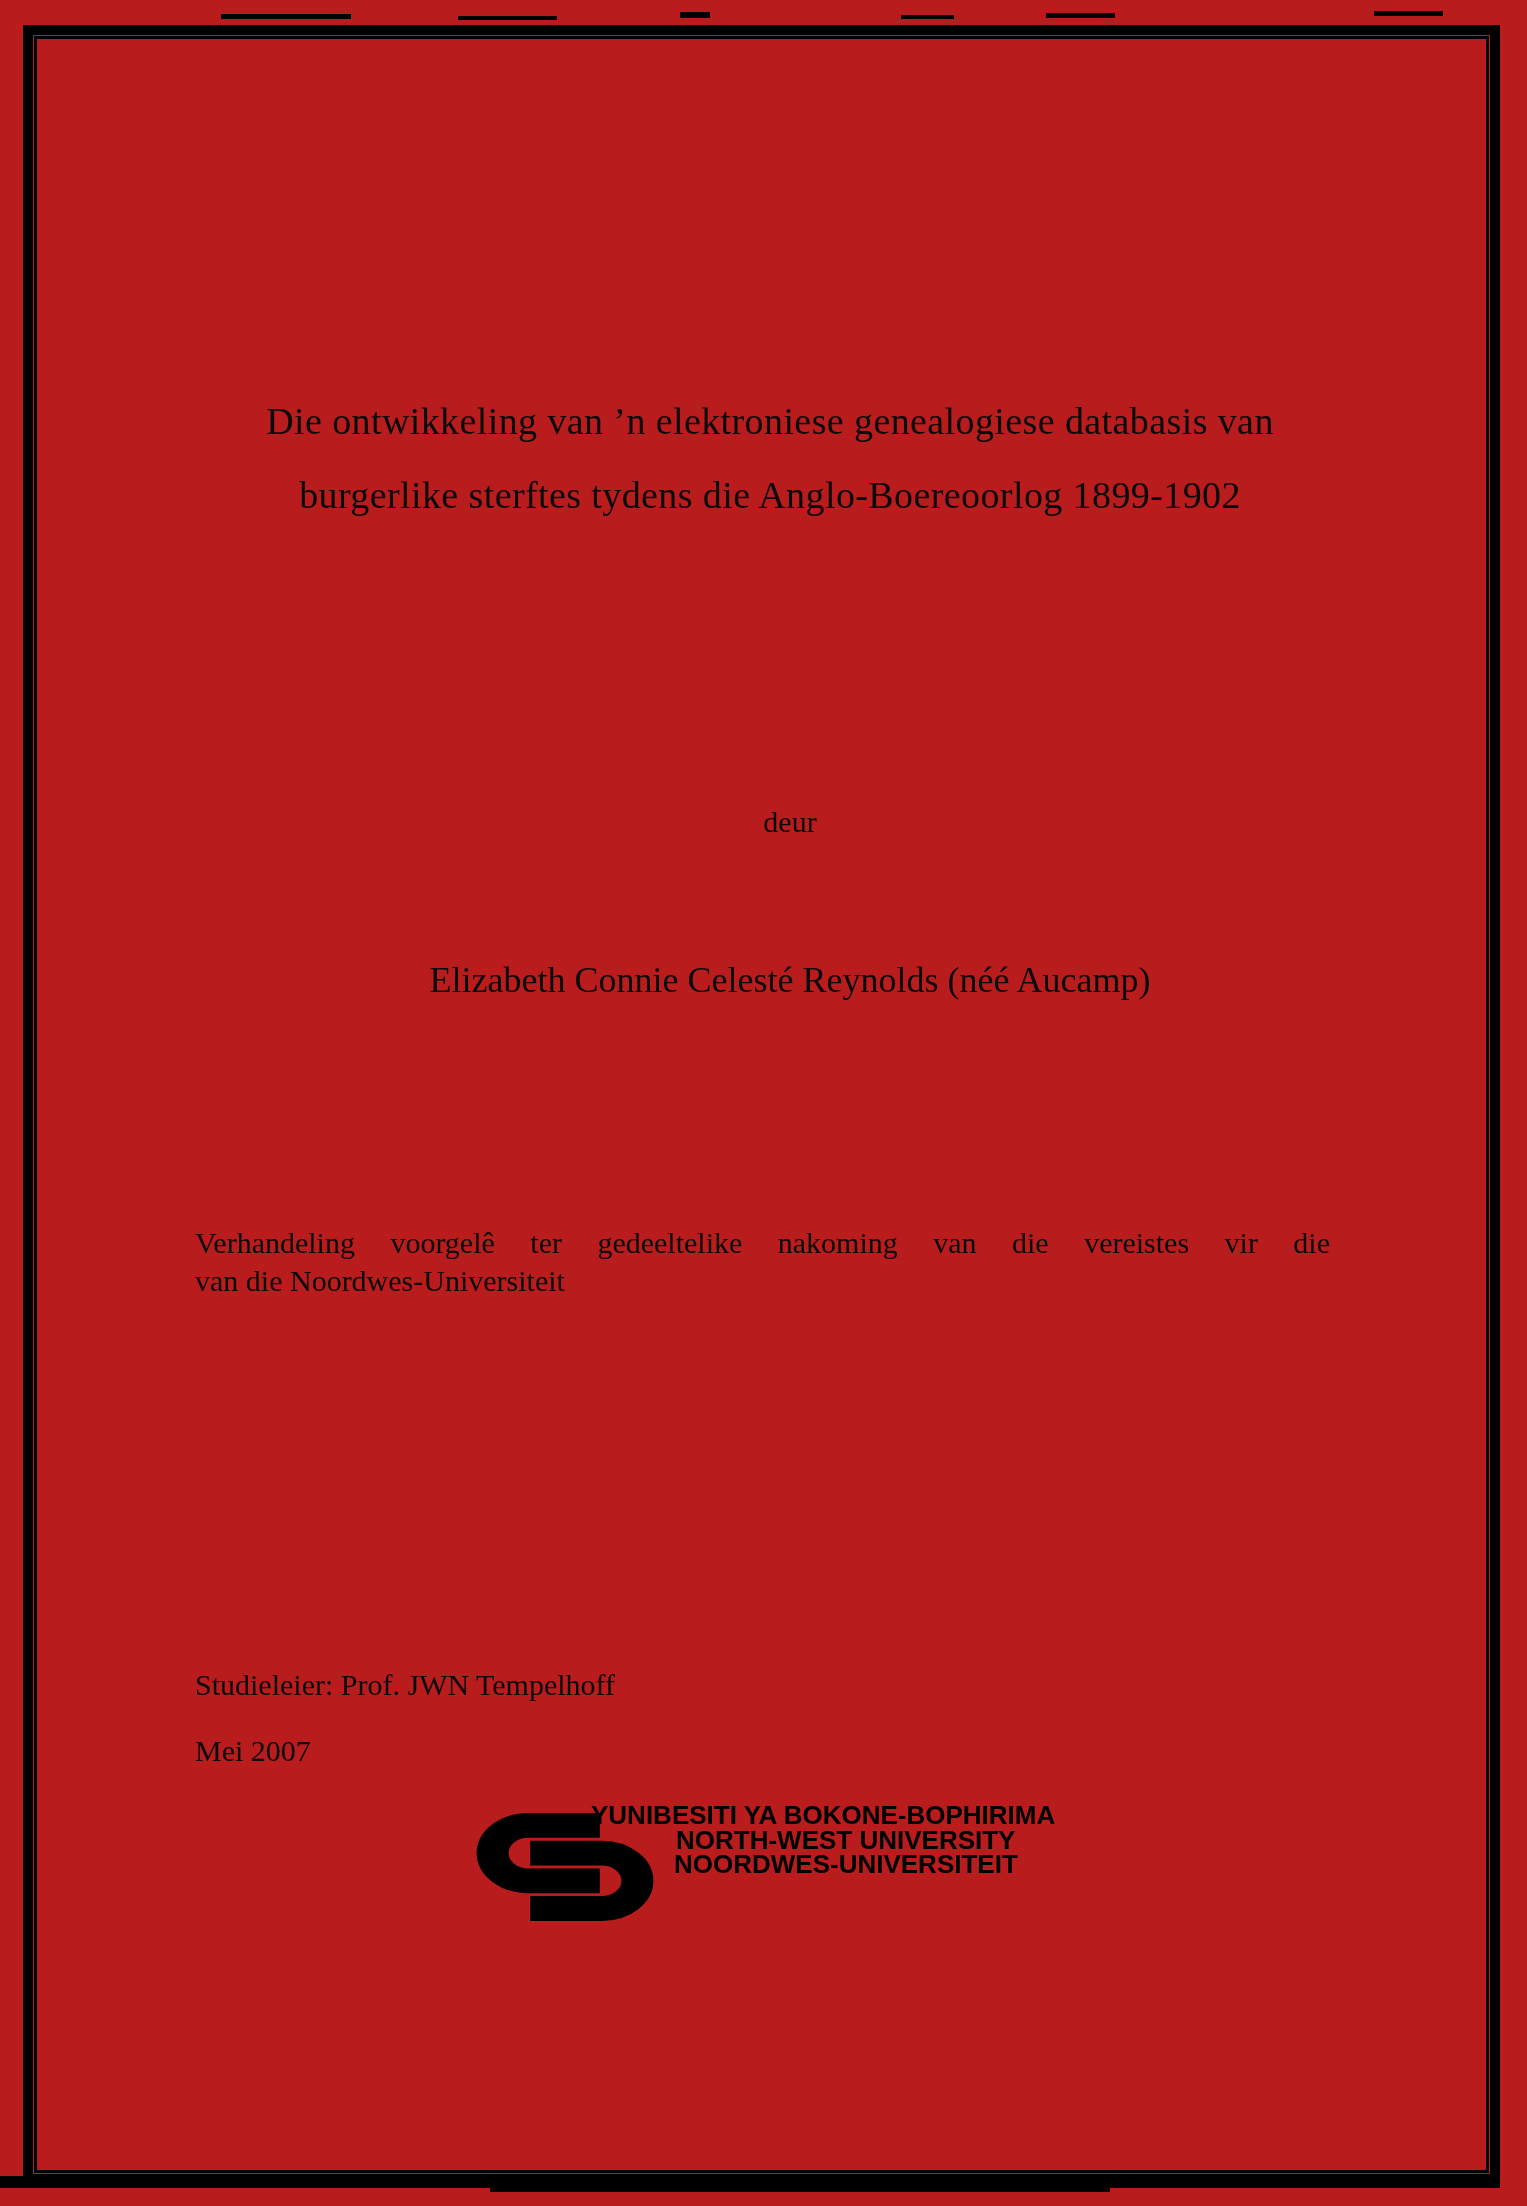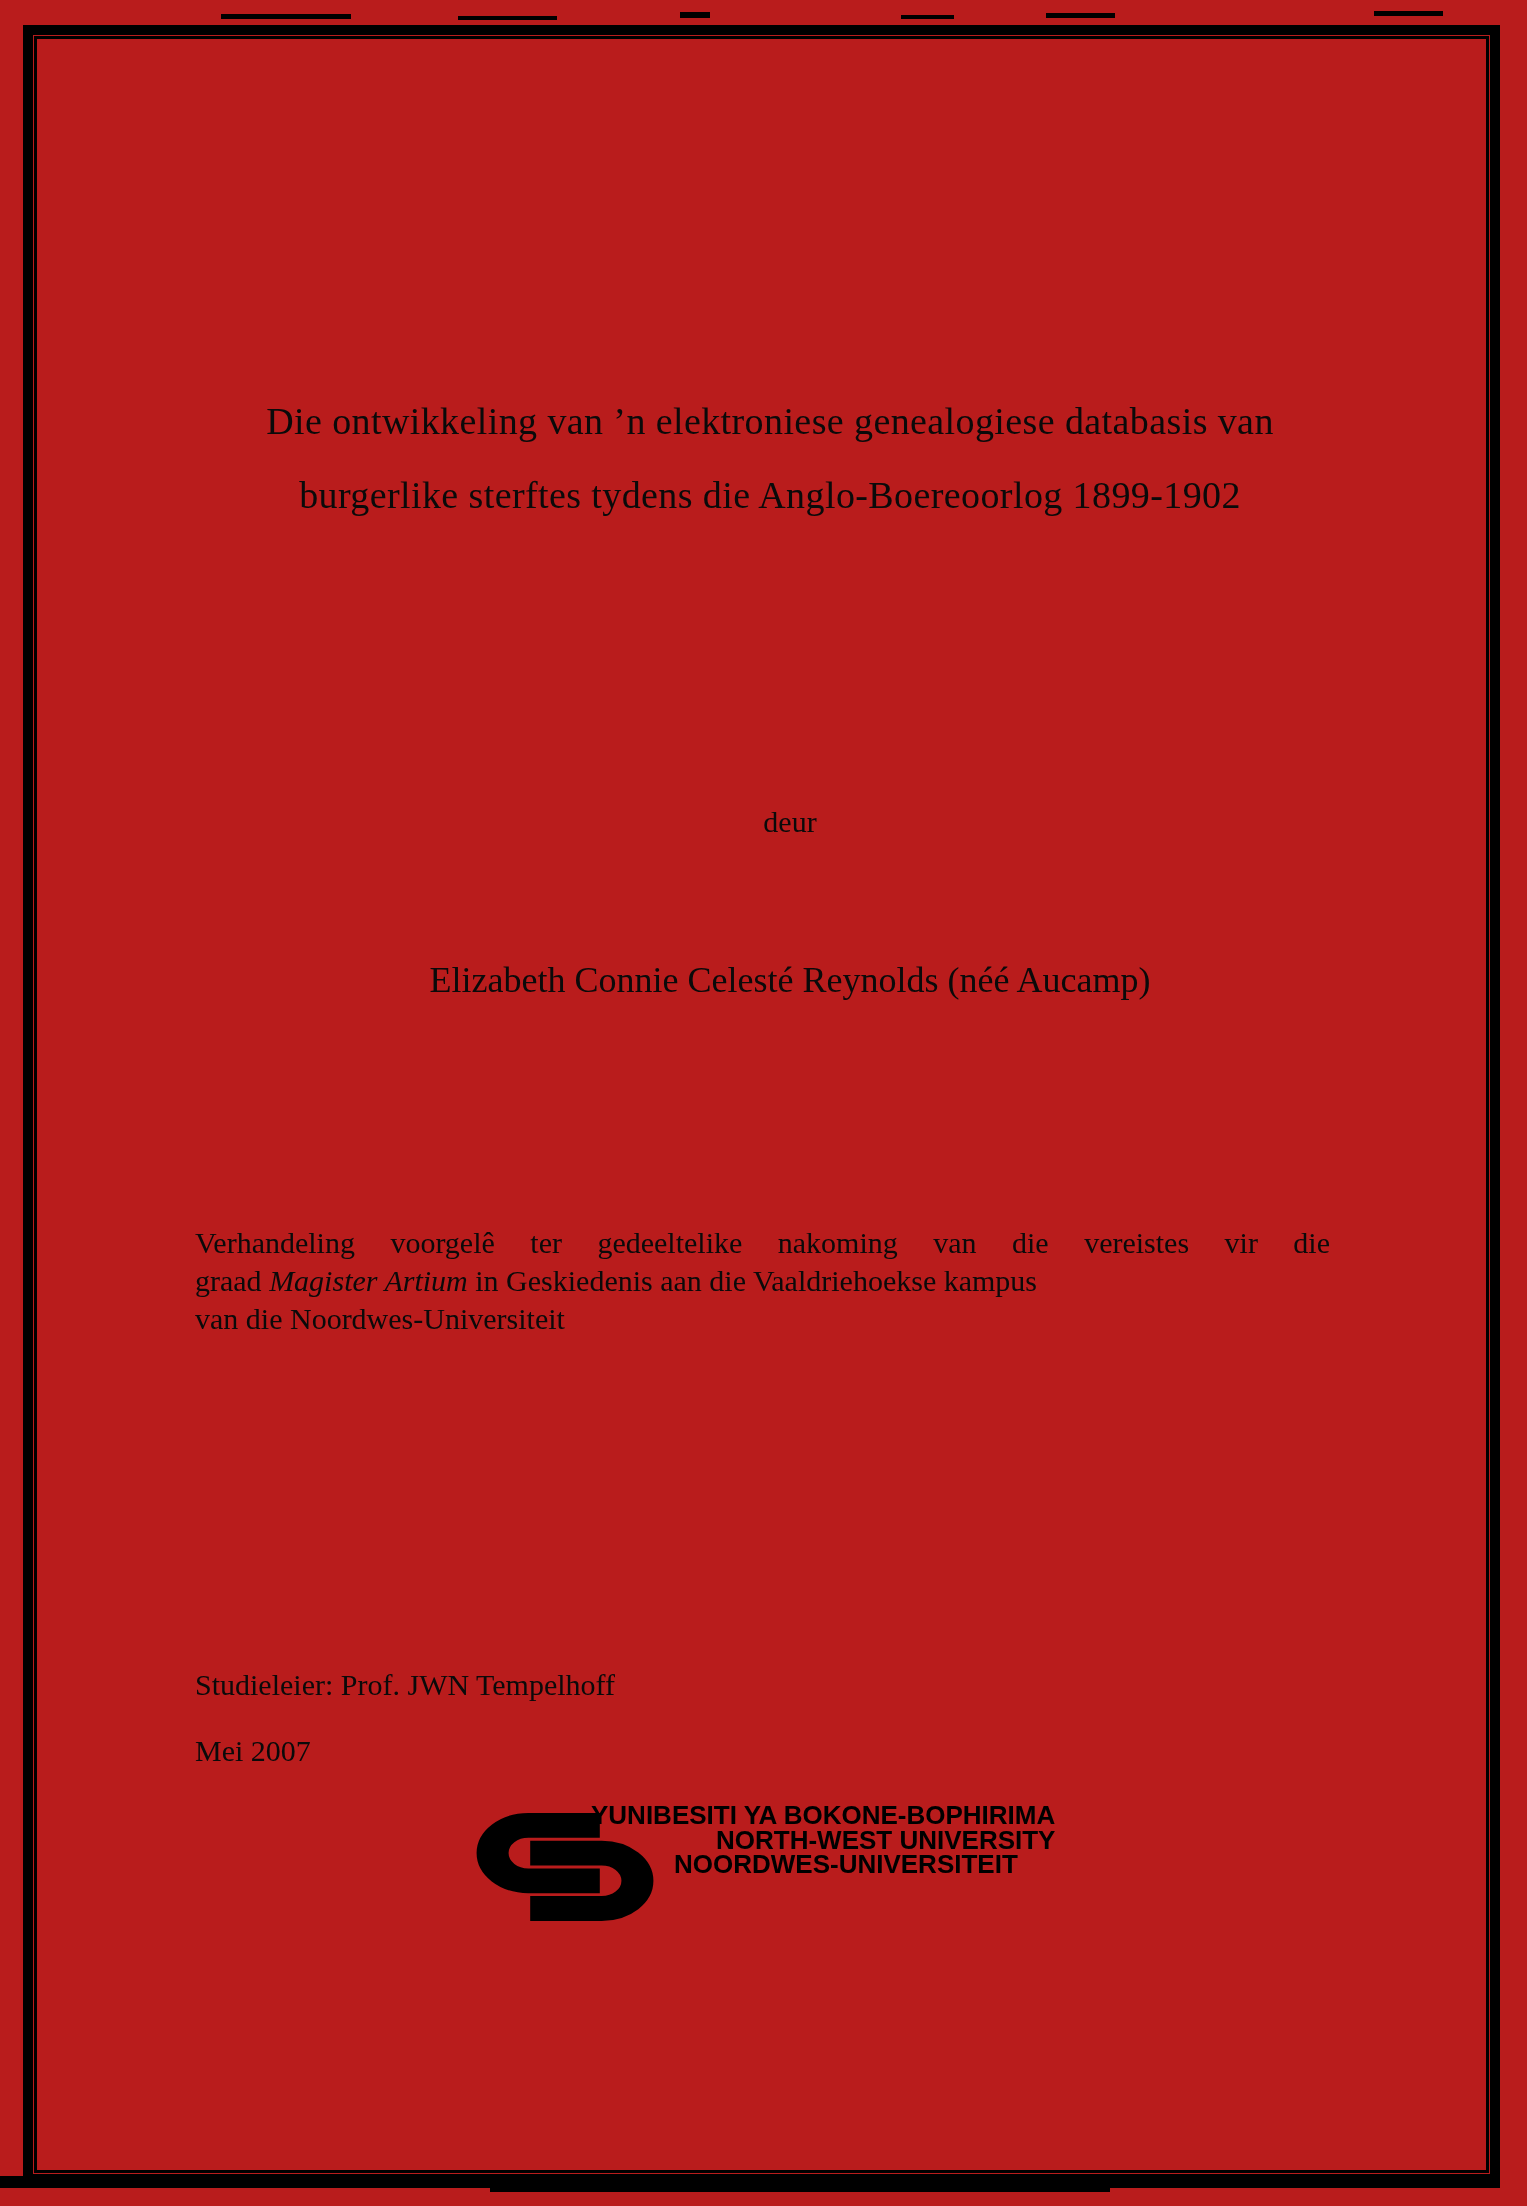--- a/index.html
+++ b/index.html
@@ -51,21 +51,21 @@
   .supervisor span{display:block;margin-top:28px;}
 
   .logo-glyph{position:absolute;left:470px;top:1802px;}
   .logo-line{
     position:absolute;
     font-family:"Liberation Sans", sans-serif;font-weight:700;
     font-size:26px;line-height:26px;color:#000;white-space:nowrap;
     letter-spacing:0px;
   }
   .logo-l1{left:591px;top:1802px;}
-  .logo-l2{left:716px;top:1827px;}
+  .logo-l2{left:676px;top:1827px;}
   .logo-l3{left:674px;top:1851px;text-align:right;}
 </style>
 </head>
 <body>
 
 <div class="page">
 
   <div class="artifact" style="left:221px;top:14px;width:130px;height:5px;"></div>
   <div class="artifact" style="left:458px;top:16px;width:99px;height:4px;"></div>
   <div class="artifact" style="left:680px;top:12px;width:30px;height:6px;"></div>
@@ -84,21 +84,20 @@
     <span class="tline">Die ontwikkeling van ’n elektroniese genealogiese databasis van</span>
     <span class="tline">burgerlike sterftes tydens die Anglo-Boereoorlog 1899-1902</span>
   </div>
 
   <div class="byline">deur</div>
 
   <div class="author">Elizabeth Connie Celesté Reynolds (néé Aucamp)</div>
 
   <div class="note">
     <span class="jline">Verhandeling voorgelê ter gedeeltelike nakoming van die vereistes vir die</span>
-    <span class="nline"><span>graad </span><em>Magister Artium</em><span> in Geskiedenis aan die Vaaldriehoekse kampus</span></span>
     <span class="nline">van die Noordwes-Universiteit</span>
   </div>
 
   <div class="supervisor">
     <span>Studieleier: Prof. JWN Tempelhoff</span>
     <span>Mei 2007</span>
   </div>
 
   <svg class="logo-glyph" width="190" height="124" viewBox="0 0 202 170" preserveAspectRatio="none" aria-hidden="true">
     <path d="M 138 32 H 62 A 38 38 0 0 0 62 108 H 138" fill="none" stroke="#000" stroke-width="34"></path>

